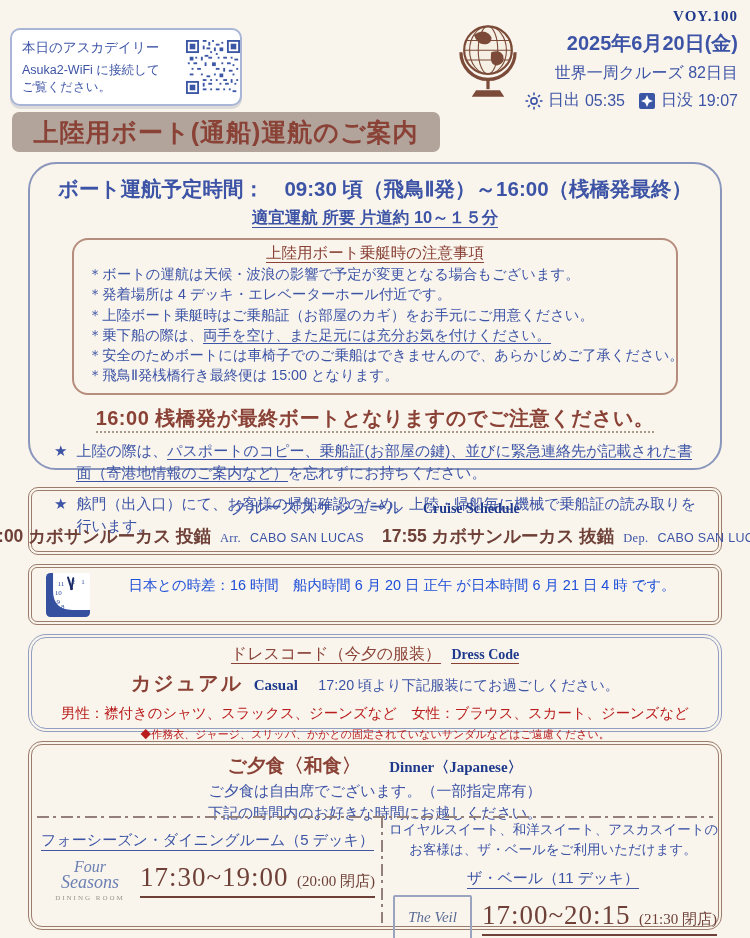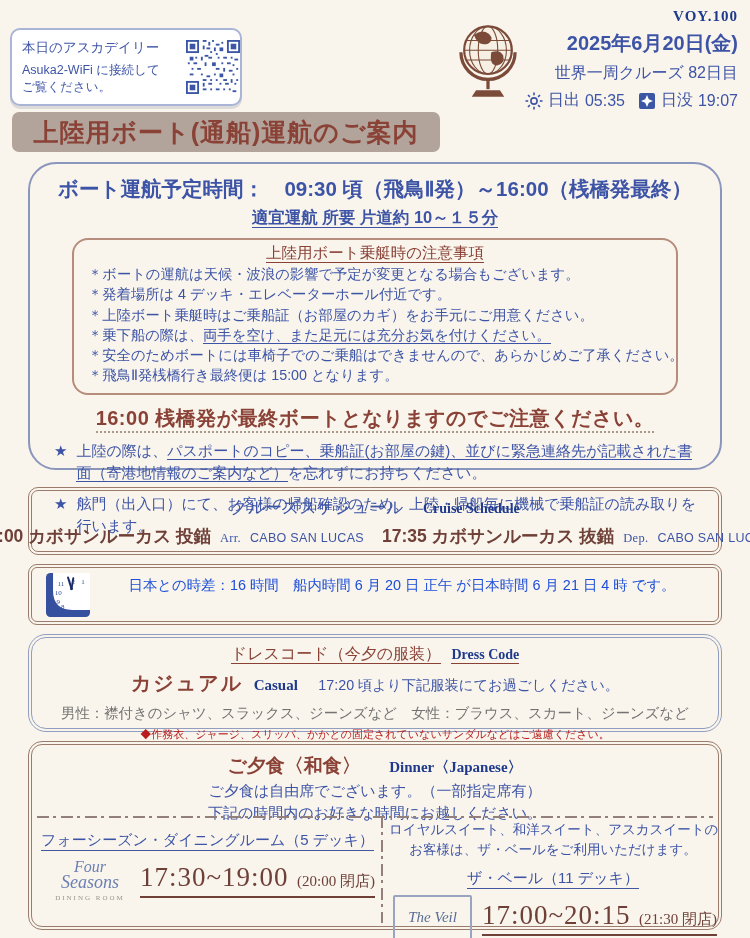--- a/index.html
+++ b/index.html
@@ -89,21 +89,21 @@
     border:4px double #929ec0; border-radius:18px; text-align:center; padding-top:6px;
   }
   .dress-title span.jp{ color:#8a4136; font-size:16px; border-bottom:1.5px solid #8a4136; padding-bottom:1px; }
   .dress-title span.en{ color:#1f3a8c; font-size:14px; font-weight:bold;
                         border-bottom:1.5px solid #8a4136; padding-bottom:1px; margin-left:6px;
                         font-family:"Liberation Serif", serif; }
   .dress-l2{ margin-top:5px; white-space:nowrap; }
   .code-jp{ color:#8a4136; font-size:20px; font-weight:bold; letter-spacing:2px; }
   .code-en{ color:#1f3a8c; font-size:15px; font-weight:bold; margin-left:6px; font-family:"Liberation Serif", serif; }
   .code-note{ color:#3d54a6; font-size:14.3px; margin-left:16px; }
-  .dress-l3{ color:#737373; font-size:14.4px; margin-top:7px; white-space:nowrap; }
+  .dress-l3{ color:#b91c1c; font-size:14.4px; margin-top:7px; white-space:nowrap; }
   .dress-l4{ color:#b91c1c; font-size:11px; margin-top:4px; white-space:nowrap; }
 
   
   .dinner{
     position:absolute; left:28px; top:741px; width:694px; height:189px;
     border:4px double #9b7b6b; border-radius:14px;
   }
   .dinner-title{ text-align:center; padding-top:8px; }
   .dinner-jp{ color:#8a4136; font-size:19px; font-weight:bold; }
   .dinner-en{ color:#1f3a8c; font-size:15px; font-weight:bold; margin-left:24px; font-family:"Liberation Serif", serif; }
@@ -297,21 +297,21 @@
   <div class="cruise">
     <div>
       <span class="cruise-title-jp">クルーズスケジュール</span>
       <span class="cruise-title-en serif">Cruise Schedule</span>
     </div>
     <div class="cruise-row">
       <span class="cruise-jp">07:00 カボサンルーカス 投錨</span>
       <span class="cruise-en serif">Arr.</span>
       <span class="cruise-en">CABO SAN LUCAS</span>
       <span class="cruise-gap"></span>
-      <span class="cruise-jp">17:35 カボサンルーカス 抜錨</span>
+      <span class="cruise-jp">17:55 カボサンルーカス 抜錨</span>
       <span class="cruise-en serif">Dep.</span>
       <span class="cruise-en">CABO SAN LUCAS</span>
     </div>
   </div>
 
   <div class="timebox">
     <svg class="clock" viewBox="0 0 50 50">
       <rect x="0" y="0" width="50" height="50" rx="5" fill="#35509e"></rect>
       <path d="M8 0 L8 20 Q8 42 30 42 L50 42 L50 0 Z" fill="#ffffff"></path>
       <g fill="#35509e" font-family="Liberation Serif, serif" font-size="8" text-anchor="middle">

